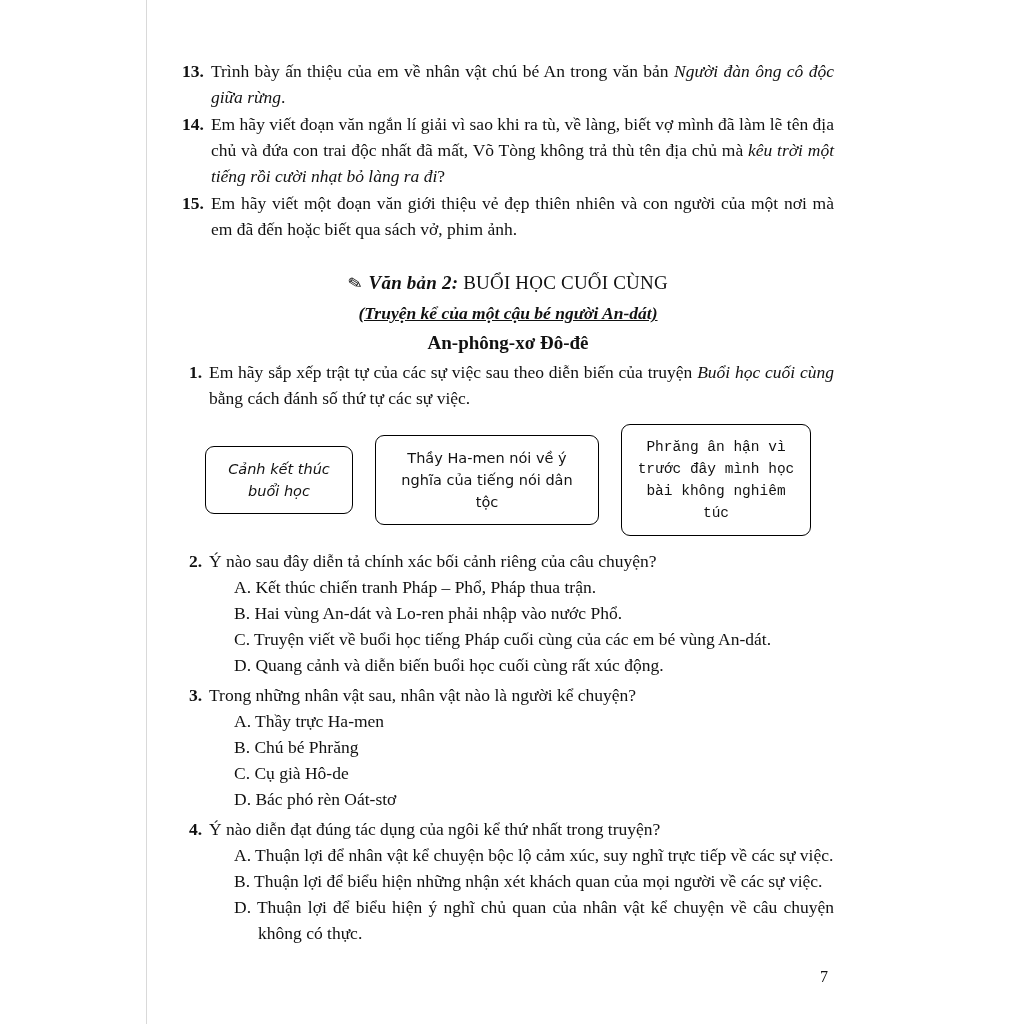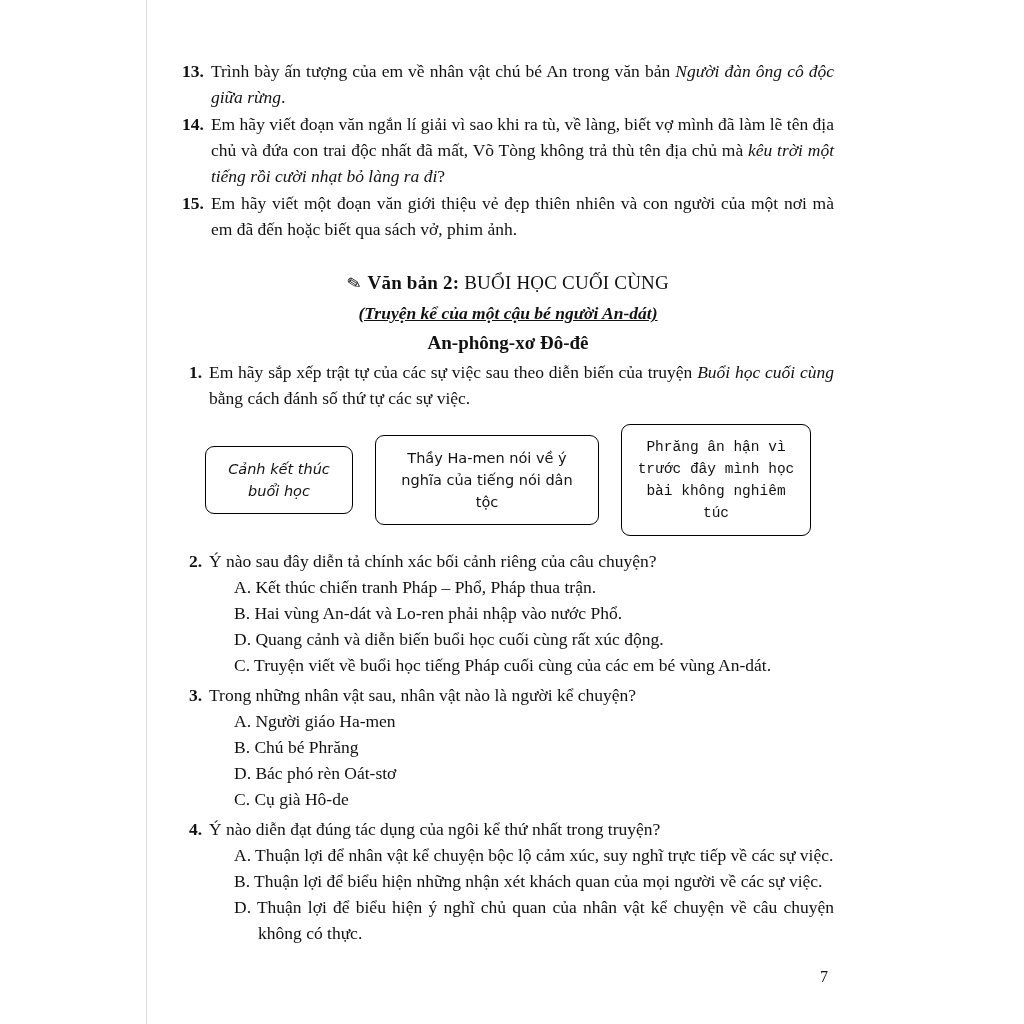--- a/index.html
+++ b/index.html
@@ -73,20 +73,21 @@
     letter-spacing: .2px;
   }
   .vb-icon {
     font-size: 17px;
     margin-right: 6px;
     display: inline-block;
     transform: rotate(-12deg);
   }
   .vb-label {
     font-weight: bold;
+    font-style: italic;
   }
   .vb-title {
     font-weight: normal;
   }
   .sub-line {
     font-size: 17.5px;
     font-weight: bold;
     font-style: italic;
     line-height: 29px;
     text-decoration: underline;
@@ -177,21 +178,21 @@
 <body>
 
 <div class="left-rule"></div>
 
 <div class="page">
 
   <ul class="q-list">
     <li class="q-item">
       <span class="q-num">13.</span>
       <span class="q-text">
-        <span>Trình bày ấn tượng của em về nhân vật chú bé An trong văn bản </span><i>Người đàn ông cô độc giữa rừng</i><span>.</span>
+        <span>Trình bày ấn thiệu của em về nhân vật chú bé An trong văn bản </span><i>Người đàn ông cô độc giữa rừng</i><span>.</span>
       </span>
     </li>
     <li class="q-item">
       <span class="q-num">14.</span>
       <span class="q-text">
         <span>Em hãy viết đoạn văn ngắn lí giải vì sao khi ra tù, về làng, biết vợ mình đã làm lẽ tên địa chủ và đứa con trai độc nhất đã mất, Võ Tòng không trả thù tên địa chủ mà </span><i>kêu trời một tiếng rồi cười nhạt bỏ làng ra đi</i><span>?</span>
       </span>
     </li>
     <li class="q-item">
       <span class="q-num">15.</span>
@@ -222,31 +223,31 @@
     </div>
   </div>
 
   <div class="mcq">
     <div class="mcq-q">
       <span class="mcq-num">2.</span>
       <span class="mcq-text">Ý nào sau đây diễn tả chính xác bối cảnh riêng của câu chuyện?</span>
     </div>
     <div class="opt">A. Kết thúc chiến tranh Pháp – Phổ, Pháp thua trận.</div>
     <div class="opt">B. Hai vùng An-dát và Lo-ren phải nhập vào nước Phổ.</div>
+    <div class="opt">C. Truyện viết về buổi học tiếng Pháp cuối cùng của các em bé vùng An-dát.</div>
     <div class="opt">D. Quang cảnh và diễn biến buổi học cuối cùng rất xúc động.</div>
-    <div class="opt">C. Truyện viết về buổi học tiếng Pháp cuối cùng của các em bé vùng An-dát.</div>
 
     <div class="mcq-q">
       <span class="mcq-num">3.</span>
       <span class="mcq-text">Trong những nhân vật sau, nhân vật nào là người kể chuyện?</span>
     </div>
-    <div class="opt">A. Người giáo Ha-men</div>
+    <div class="opt">A. Thầy trực Ha-men</div>
     <div class="opt">B. Chú bé Phrăng</div>
+    <div class="opt">C. Cụ già Hô-de</div>
     <div class="opt">D. Bác phó rèn Oát-stơ</div>
-    <div class="opt">C. Cụ già Hô-de</div>
 
     <div class="mcq-q">
       <span class="mcq-num">4.</span>
       <span class="mcq-text">Ý nào diễn đạt đúng tác dụng của ngôi kể thứ nhất trong truyện?</span>
     </div>
     <div class="opt hang">A. Thuận lợi để nhân vật kể chuyện bộc lộ cảm xúc, suy nghĩ trực tiếp về các sự việc.</div>
     <div class="opt hang">B. Thuận lợi để biểu hiện những nhận xét khách quan của mọi người về các sự việc.</div>
     <div class="opt hang">D. Thuận lợi để biểu hiện ý nghĩ chủ quan của nhân vật kể chuyện về câu chuyện không có thực.</div>
   </div>
 

